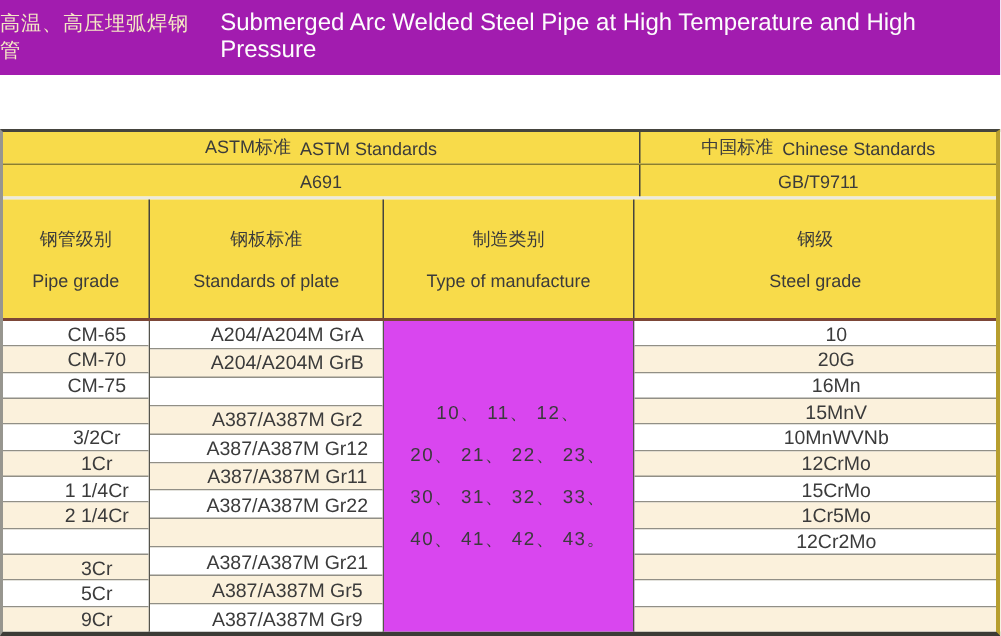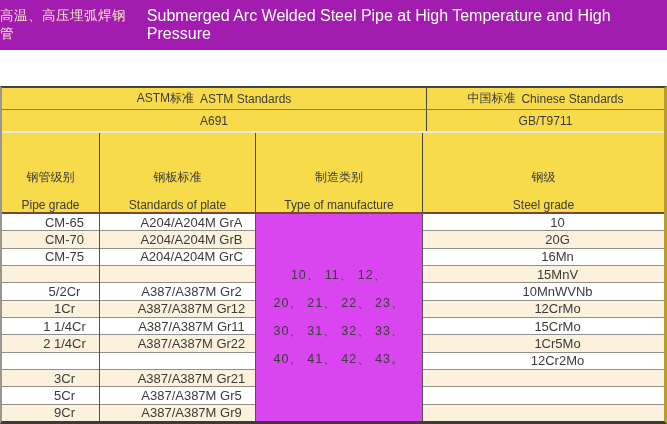--- a/index.html
+++ b/index.html
@@ -36,21 +36,21 @@
   }
   .std-left  { width:425px; border-right:1px solid #45443e; }
   .std-right { flex:1; }
 
   .sep { flex:none; height:2px; background:#eceade; }
 
   
   .colhdr { flex:none; height:79px; display:flex; background:#f8db4a; }
   .hc {
     box-sizing:border-box; display:flex; flex-direction:column;
-    align-items:center; justify-content:flex-end; gap:12px; font-size:12px;
+    align-items:center; justify-content:center; gap:12px; font-size:12px;
   }
   .hc1 { width:98px;  border-right:1px solid #45443e; }
   .hc2 { width:156px; border-right:1px solid #45443e; }
   .hc3 { width:167px; border-right:1px solid #45443e; }
   .hc4 { flex:1; }
 
   
   .data { flex:1; display:flex; border-top:2px solid #7c4637; }
   .dcol { display:flex; flex-direction:column; box-sizing:border-box; }
   .colA { width:98px;  border-right:1px solid #55544c; }
@@ -118,34 +118,33 @@
       </div>
     </div>
 
     <div class="data">
 
       <div class="dcol colA">
         <div class="dcell">CM-65</div>
         <div class="dcell">CM-70</div>
         <div class="dcell">CM-75</div>
         <div class="dcell"></div>
-        <div class="dcell">5/2Cr</div>
+        <div class="dcell">3/2Cr</div>
         <div class="dcell">1Cr</div>
         <div class="dcell">1 1/4Cr</div>
         <div class="dcell">2 1/4Cr</div>
         <div class="dcell"></div>
         <div class="dcell">3Cr</div>
         <div class="dcell">5Cr</div>
         <div class="dcell">9Cr</div>
       </div>
 
       <div class="dcol colB">
         <div class="dcell">A204/A204M GrA</div>
         <div class="dcell">A204/A204M GrB</div>
-        <div class="dcell">A204/A204M GrC</div>
         <div class="dcell"></div>
         <div class="dcell">A387/A387M Gr2</div>
         <div class="dcell">A387/A387M Gr12</div>
         <div class="dcell">A387/A387M Gr11</div>
         <div class="dcell">A387/A387M Gr22</div>
         <div class="dcell"></div>
         <div class="dcell">A387/A387M Gr21</div>
         <div class="dcell">A387/A387M Gr5</div>
         <div class="dcell">A387/A387M Gr9</div>
       </div>

